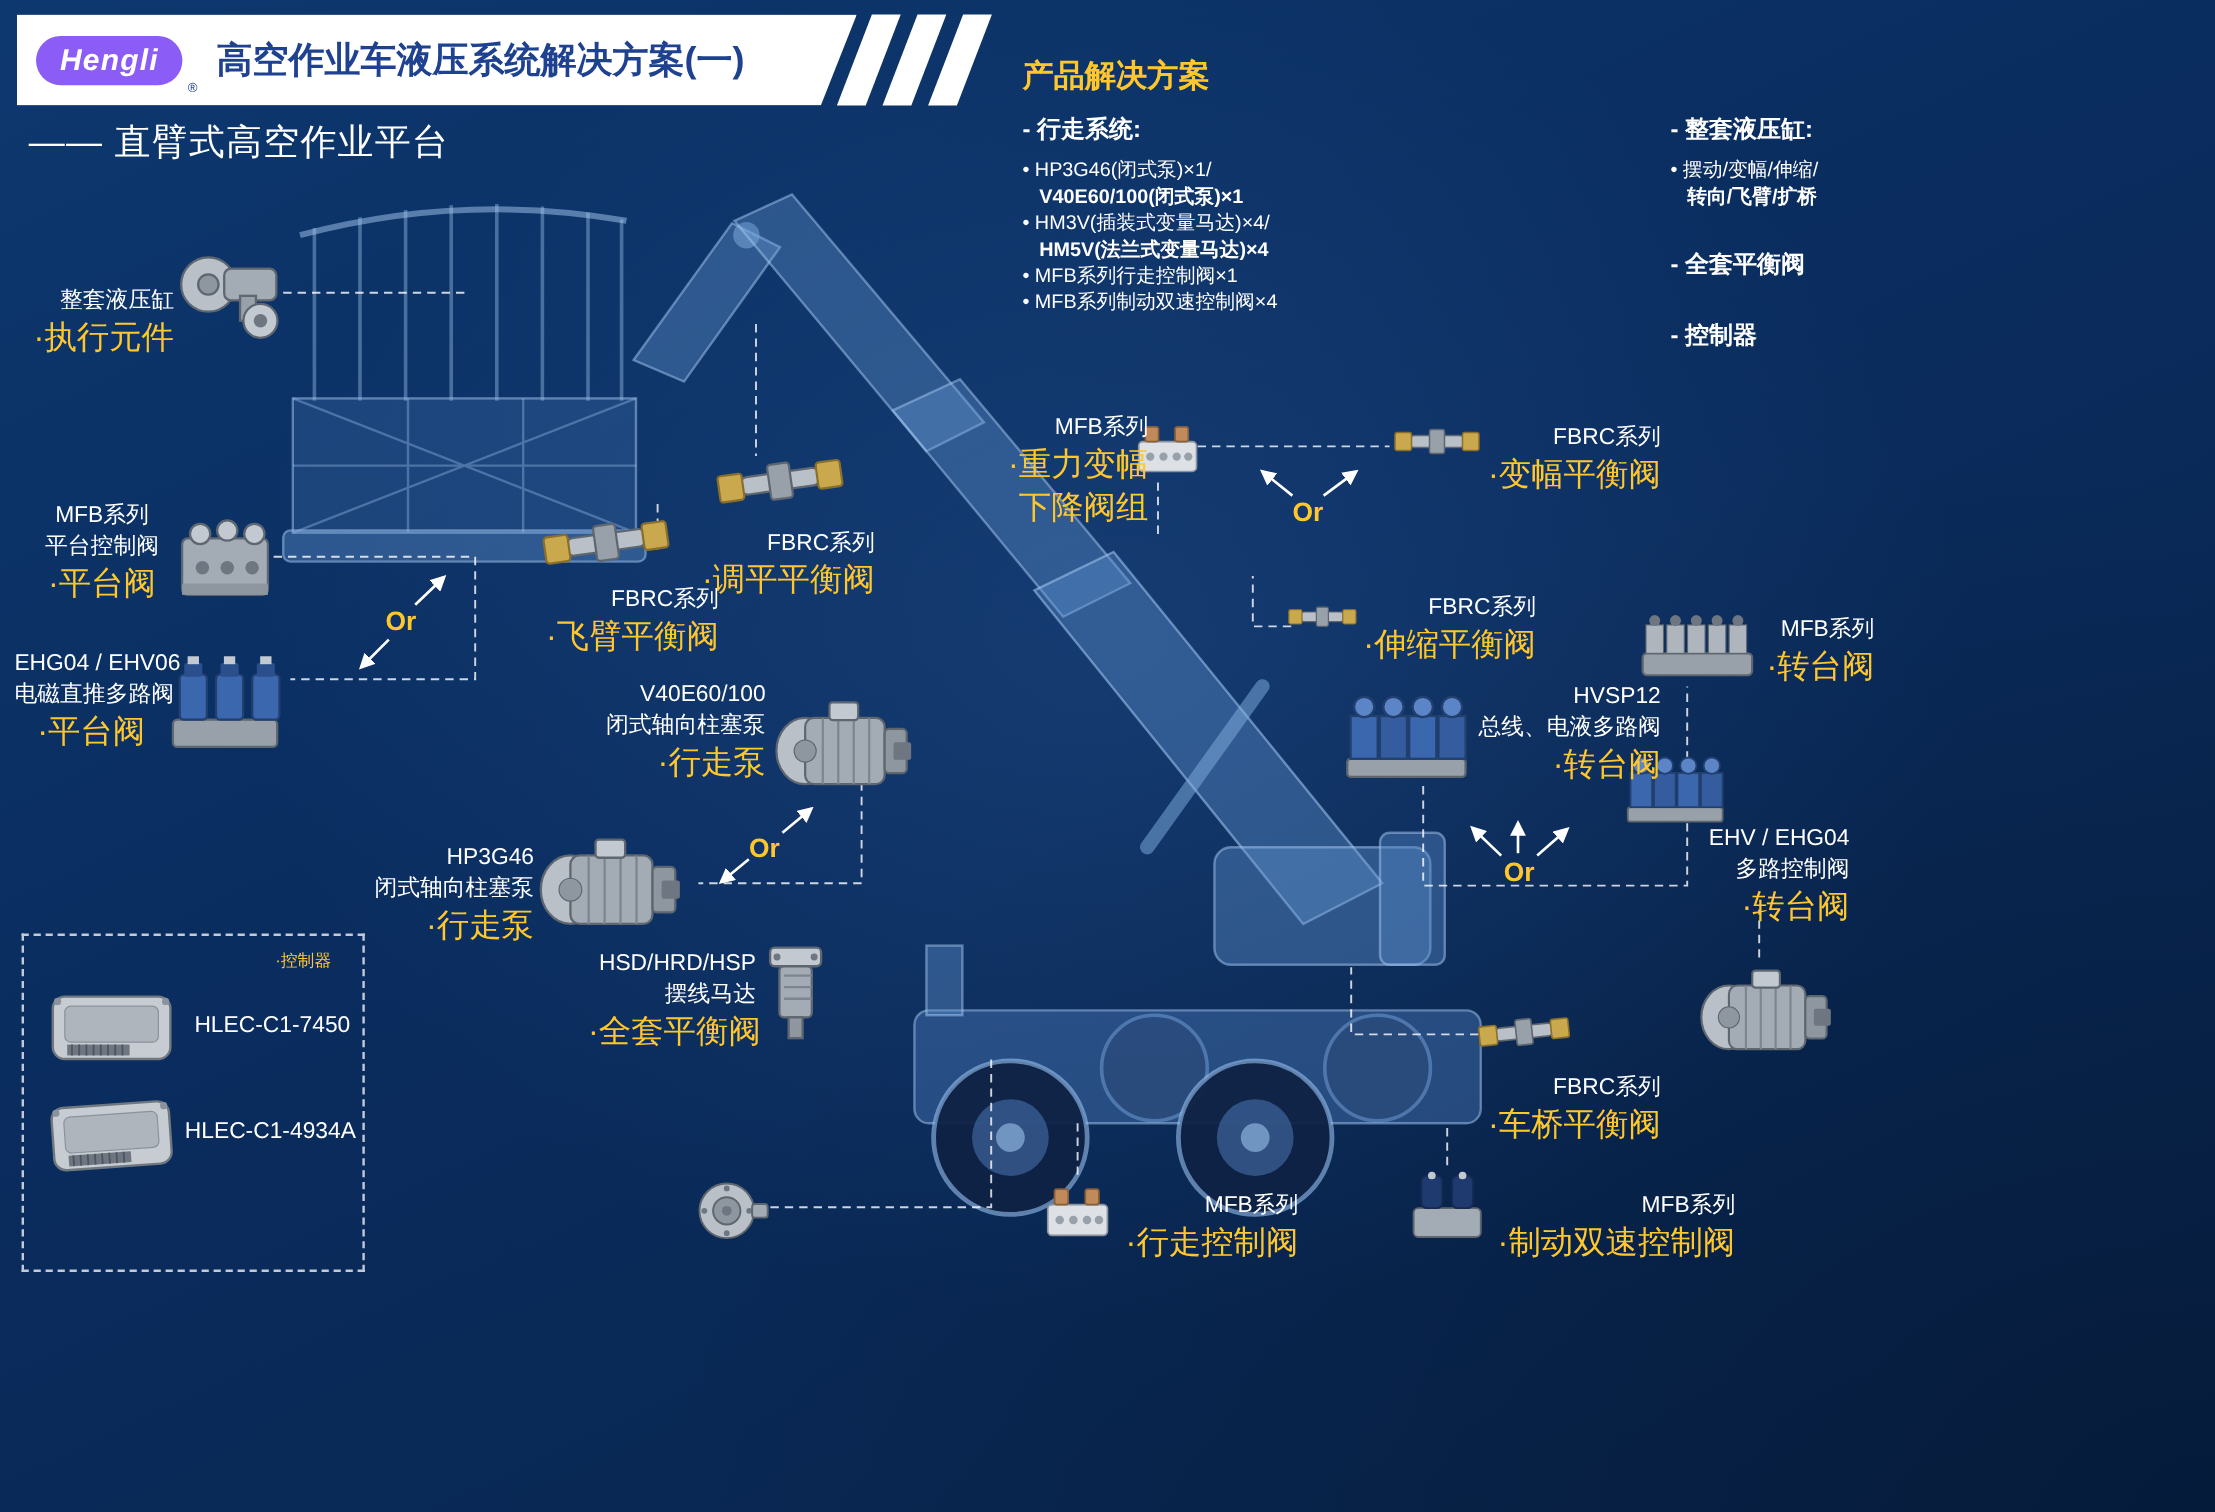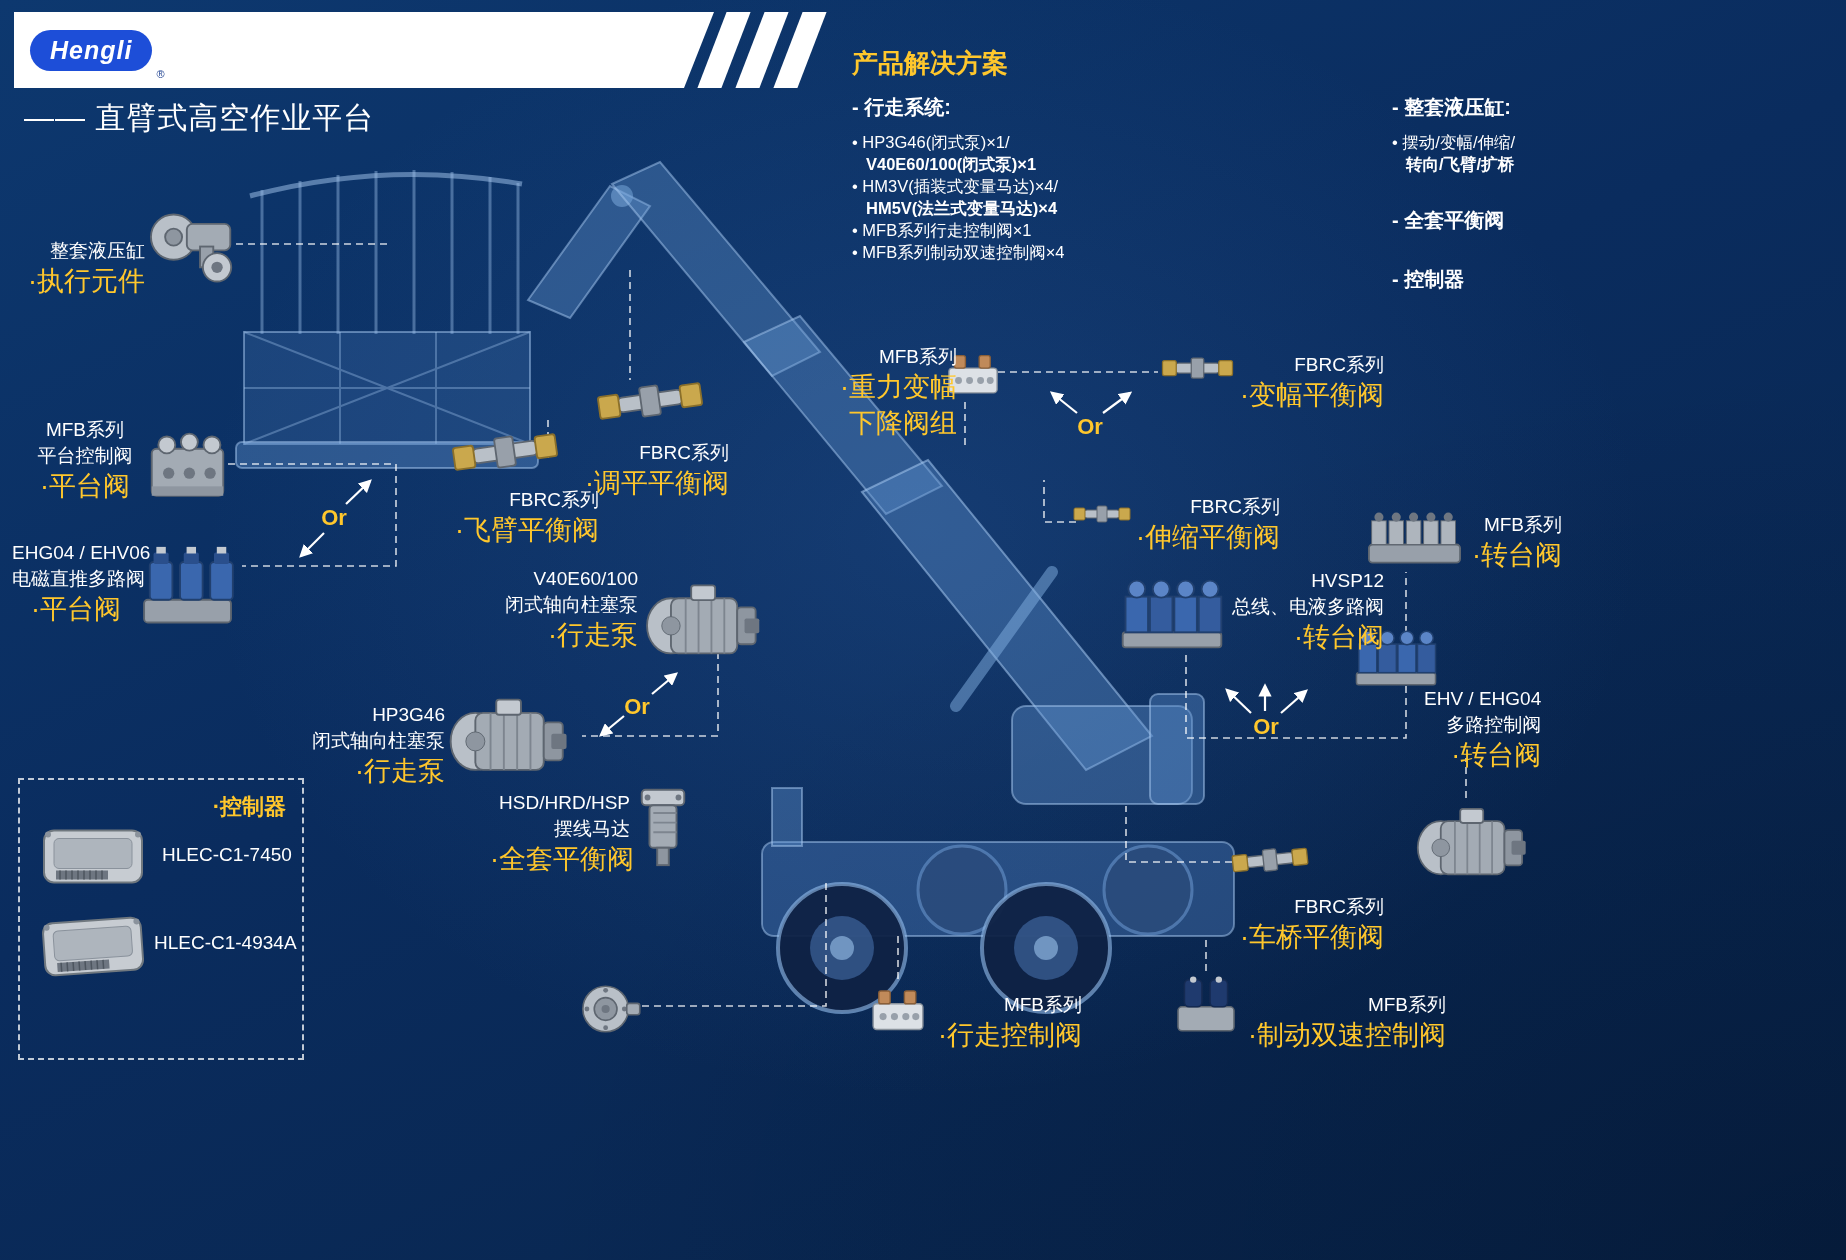--- a/index.html
+++ b/index.html
@@ -5,21 +5,21 @@
   html,body{margin:0;padding:0;background:#061a3a;font-family:"Liberation Sans","DejaVu Sans",sans-serif;}
   .stage{position:relative;width:1846px;height:1260px;overflow:hidden;
     background:linear-gradient(155deg,#0d386f 0%,#0a2c5e 45%,#082449 100%);}
   .stage::before{content:"";position:absolute;inset:0;pointer-events:none;
     background:radial-gradient(ellipse at 50% 42%, rgba(60,115,185,0.22) 0%, rgba(0,0,0,0) 55%),
                radial-gradient(ellipse at 100% 100%, rgba(0,10,30,0.35), transparent 50%);}
   
   .hdr-banner{position:absolute;left:14px;top:12px;width:700px;height:76px;background:#ffffff;
     clip-path:polygon(0 0,100% 0,calc(100% - 30px) 100%,0 100%);
     display:flex;align-items:center;gap:14px;padding:0 44px 0 16px;box-sizing:border-box;z-index:10;}
-  .logo-pill{background:#1d4ed8;color:#fff;font-style:italic;font-weight:bold;font-size:25px;
+  .logo-pill{background:#8b5cf6;color:#fff;font-style:italic;font-weight:bold;font-size:25px;
     padding:6px 20px;border-radius:26px;letter-spacing:1px;}
   .logo-reg{color:#1e4190;font-size:11px;align-self:flex-end;margin:0 2px 8px -10px;}
   .hdr-title{color:#1e4190;font-size:30px;font-weight:800;white-space:nowrap;}
   .stripe{position:absolute;top:12px;height:76px;width:24px;background:#fff;transform:skewX(-21deg);z-index:10;}
   .subtitle{position:absolute;left:24px;top:98px;color:#fff;font-size:30px;font-weight:500;z-index:10;letter-spacing:1px;white-space:nowrap;}
   
   .sol-heading{position:absolute;left:852px;top:46px;color:#ffc72c;font-size:26px;font-weight:800;z-index:8;white-space:nowrap;}
   .sol-col{position:absolute;top:94px;color:#fff;z-index:8;}
   .sol-title{font-size:20px;font-weight:700;margin-bottom:10px;white-space:nowrap;}
   .sol-line{font-size:16.5px;line-height:22px;white-space:nowrap;}
@@ -31,21 +31,21 @@
   .cl.w{color:#ffffff;font-size:19px;font-weight:500;}
   .cl.y{color:#ffc72c;font-size:27px;font-weight:400;}
   .ta-r{text-align:right;} .ta-c{text-align:center;}
   .or{position:absolute;z-index:7;color:#ffc72c;font-size:22px;font-weight:700;transform:translate(-50%,-50%);}
   
   .product{position:absolute;z-index:5;}
   .product svg{width:100%;height:100%;display:block;}
   
   .ctrl-box{position:absolute;left:18px;top:778px;width:286px;height:282px;
     border:2px dashed rgba(255,255,255,0.75);box-sizing:border-box;z-index:6;}
-  .ctrl-title{position:absolute;right:16px;top:12px;color:#ffc72c;font-size:22px;font-weight:700;}
+  .ctrl-title{position:absolute;right:26px;top:12px;color:#ffc72c;font-size:14px;font-weight:400;}
   .ctrl-label{position:absolute;color:#fff;font-size:19px;white-space:nowrap;}
   .scene{position:absolute;inset:0;z-index:2;}
 </style>
 </head>
 <body>
 
 <svg width="0" height="0" style="position:absolute" aria-hidden="true">
 <defs>
   <g id="g-pump">
     <ellipse cx="28" cy="52" rx="26" ry="30" fill="#b9c0c8" stroke="#5e6670" stroke-width="2"></ellipse>
@@ -219,20 +219,21 @@
       <path d="M624,716 L601,735" marker-end="url(#arw)"></path>
       <path d="M1251,713 L1227,690" marker-end="url(#arw)"></path>
       <path d="M1265,711 L1265,686" marker-end="url(#arw)"></path>
       <path d="M1281,713 L1306,691" marker-end="url(#arw)"></path>
     </g>
   </svg>
 
   <div class="hdr-banner">
     <span class="logo-pill">Hengli</span>
     <span class="logo-reg">®</span>
+    <span class="hdr-title">高空作业车液压系统解决方案(一)</span>
   </div>
   <div class="stripe" style="left:712px"></div>
   <div class="stripe" style="left:750px"></div>
   <div class="stripe" style="left:788px"></div>
   <div class="subtitle">—— 直臂式高空作业平台</div>
 
   <div class="sol-heading">产品解决方案</div>
   <div class="sol-col" style="left:852px">
     <div class="sol-title">- 行走系统:</div>
     <div class="sol-line">• HP3G46(闭式泵)×1/</div>

